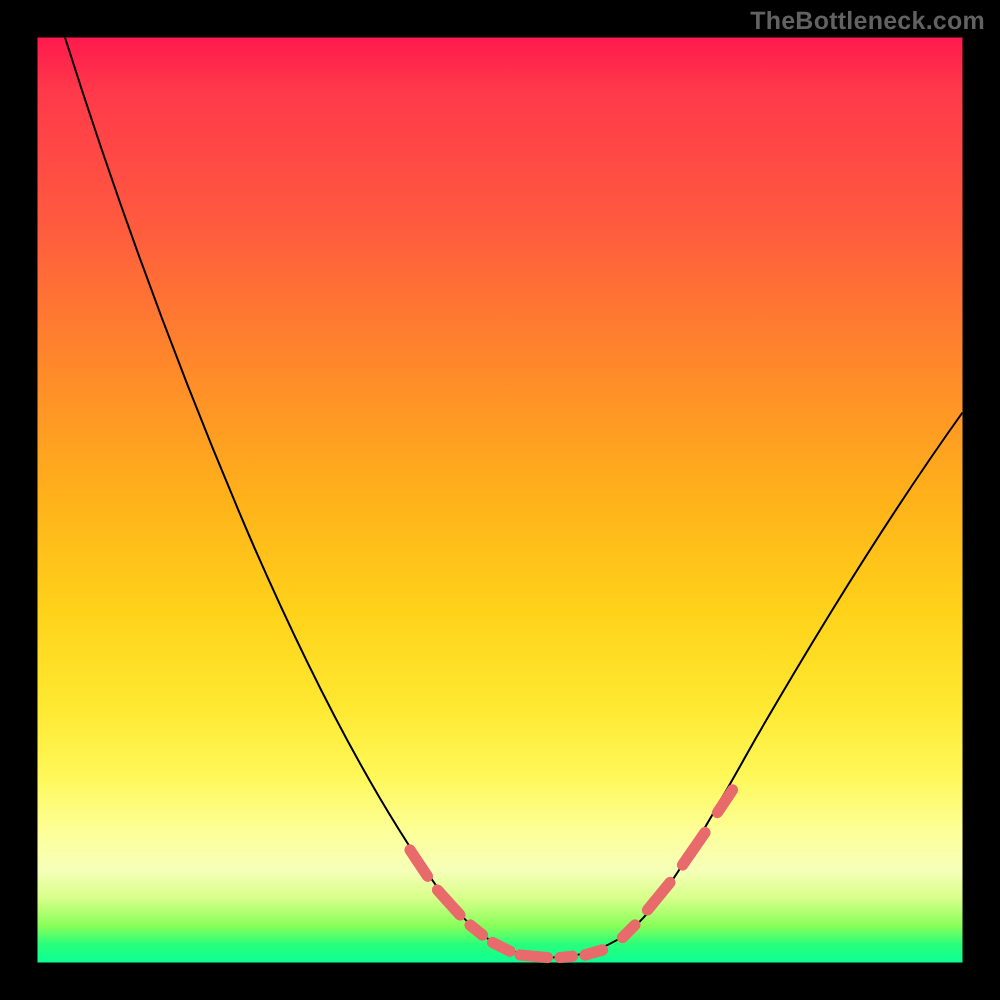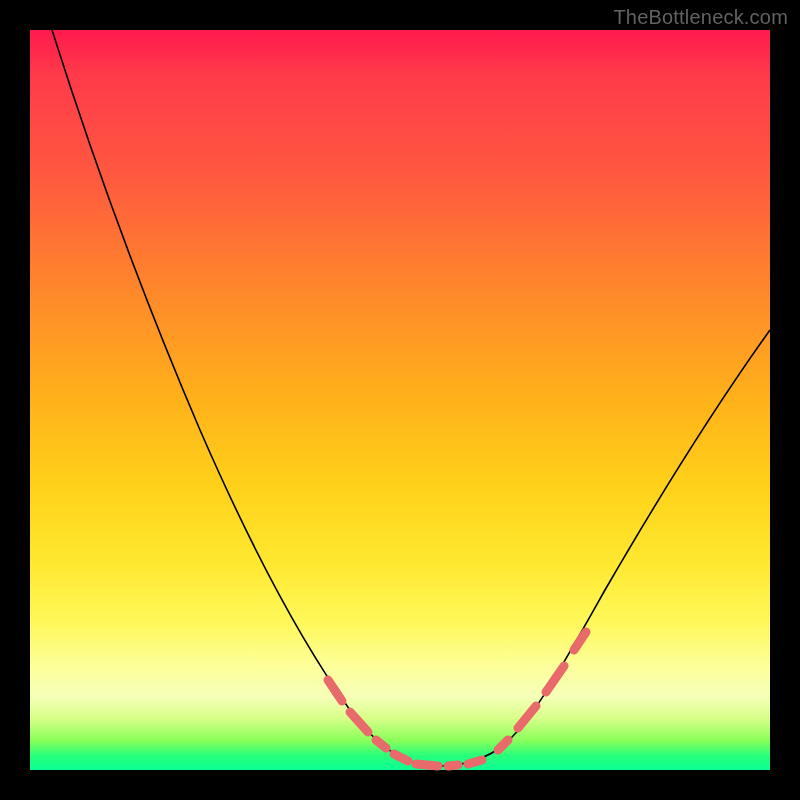--- a/index.html
+++ b/index.html
@@ -43,21 +43,21 @@
       #2aff7a 98%,
       #0aff94 100%
     );
   }
   .attribution {
     position: absolute;
     top: 6px;
     right: 12px;
     color: #626262;
     font-size: 20px;
-    font-weight: 400;
+    font-weight: 700;
     letter-spacing: 0.2px;
     user-select: none;
   }
   svg.curve {
     position: absolute;
     left: 0;
     top: 0;
     width: 740px;
     height: 740px;
     overflow: visible;

